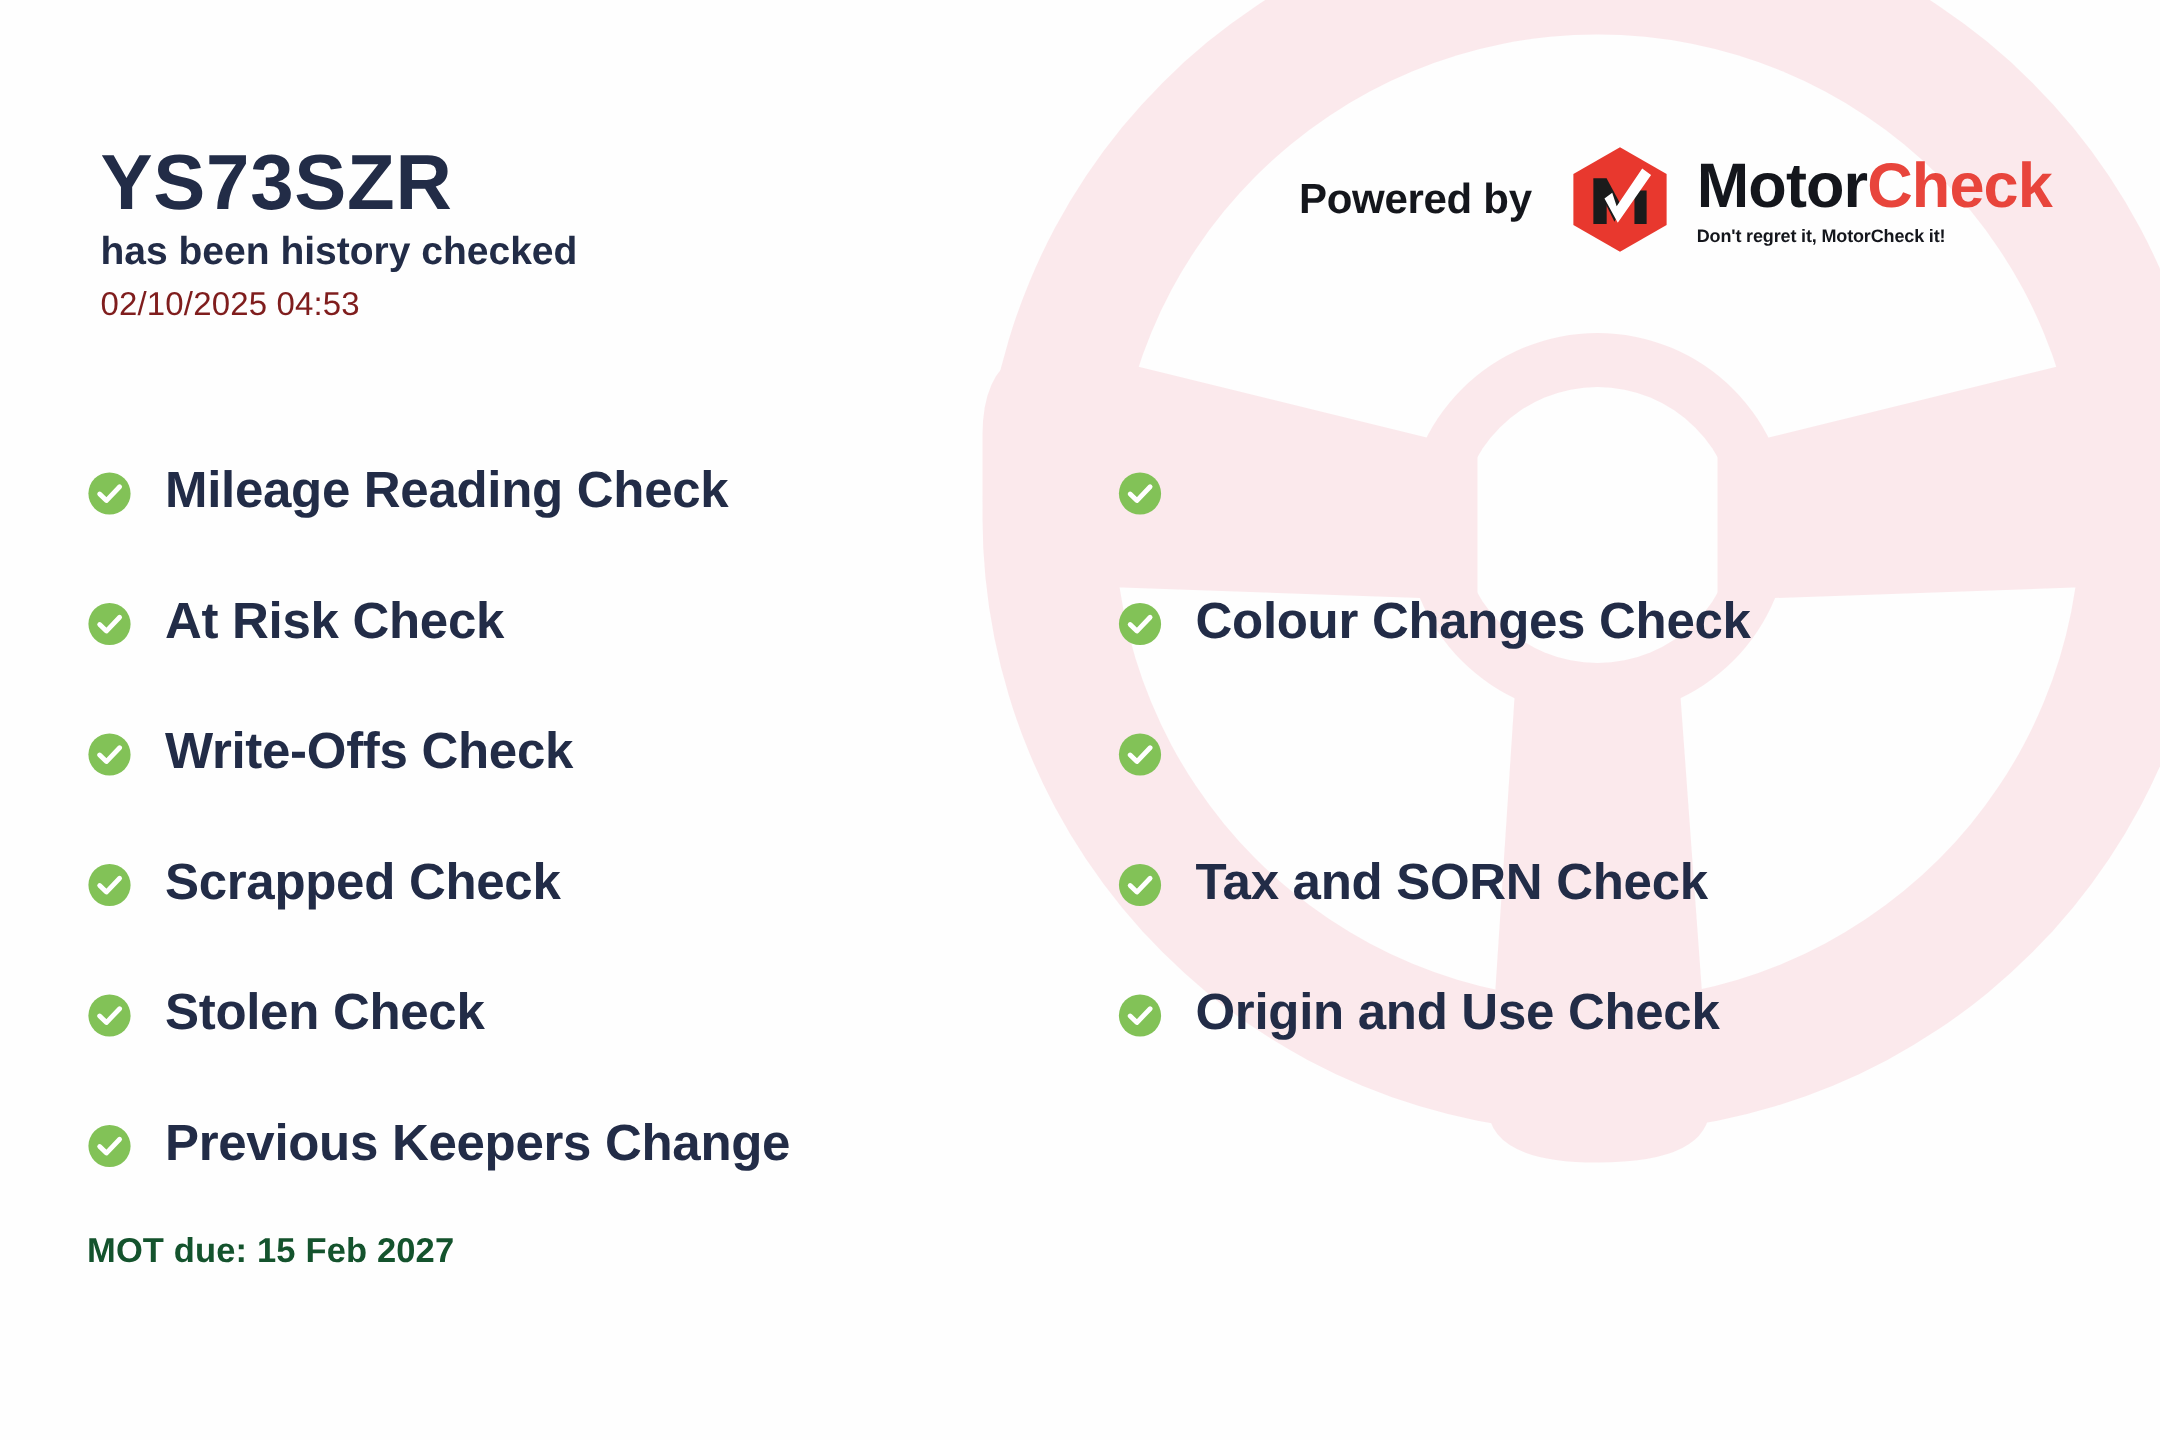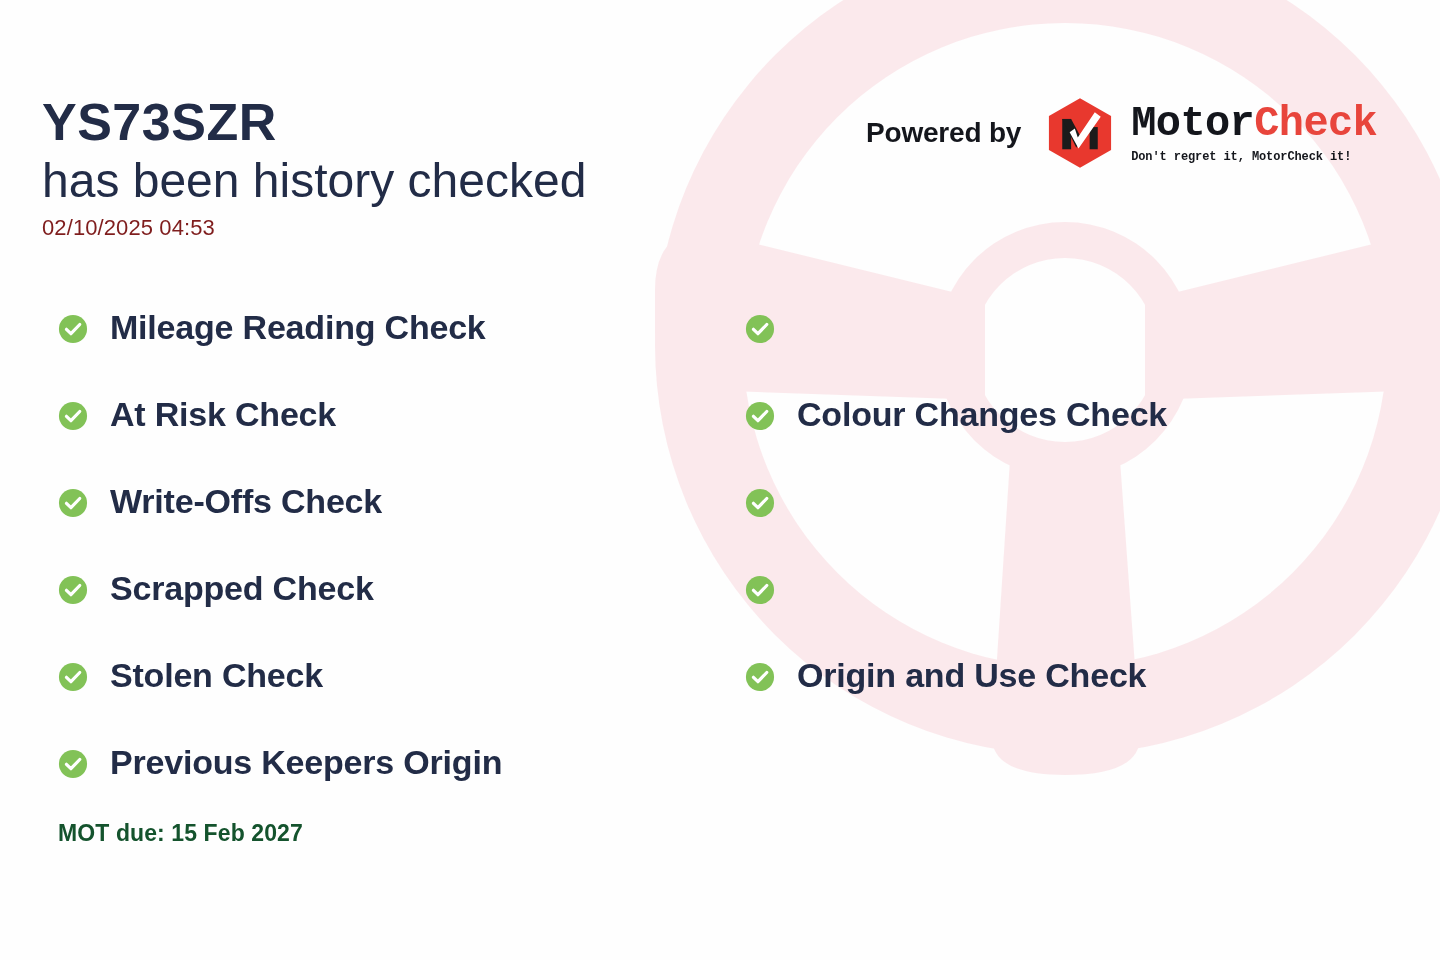--- a/index.html
+++ b/index.html
@@ -31,36 +31,36 @@
     top: 0;
     width: 1440px;
     height: 960px;
     z-index: 0;
     pointer-events: none;
   }
 
   
   .header {
     position: absolute;
-    left: 42px;
+    left: 67px;
     top: 96px;
     z-index: 5;
   }
   .reg-plate {
     font-size: 52px;
     font-weight: bold;
     letter-spacing: 0.5px;
     color: #222c47;
     line-height: 1.02;
     margin: 0;
     white-space: nowrap;
   }
   .headline {
-    font-size: 48px;
-    font-weight: normal;
+    font-size: 26px;
+    font-weight: bold;
     color: #222c47;
     line-height: 1.15;
     margin: 4px 0 0 0;
     white-space: nowrap;
     text-align: right;
   }
   .timestamp {
     font-size: 22px;
     font-weight: normal;
     color: #7f1d1d;
@@ -89,21 +89,20 @@
   .brand-mark {
     width: 74px;
     height: 74px;
     flex: none;
     margin-right: 14px;
   }
   .wordmark-wrap {
     display: flex;
     flex-direction: column;
     justify-content: center;
-    font-family: Liberation Mono, monospace;
   }
   .wordmark {
     font-size: 42px;
     font-weight: bold;
     line-height: 1;
     white-space: nowrap;
     letter-spacing: -0.6px;
   }
   .wordmark .w-motor { color: #14161c; }
   .wordmark .w-check { color: #e8453c; }
@@ -252,21 +251,21 @@
             <circle cx="16" cy="16" r="15" fill="#82c257"></circle>
             <path d="M9 16.3 L13.8 21 L23.2 11.2" stroke="#ffffff" stroke-width="3.4" fill="none" stroke-linecap="round" stroke-linejoin="round"></path>
           </svg>
         <span class="check-label">Stolen Check</span>
       </div>
       <div class="check-item">
         <svg class="check-icon" viewBox="0 0 32 32" xmlns="http://www.w3.org/2000/svg" aria-hidden="true">
             <circle cx="16" cy="16" r="15" fill="#82c257"></circle>
             <path d="M9 16.3 L13.8 21 L23.2 11.2" stroke="#ffffff" stroke-width="3.4" fill="none" stroke-linecap="round" stroke-linejoin="round"></path>
           </svg>
-        <span class="check-label">Previous Keepers Origin</span>
+        <span class="check-label">Previous Keepers Change</span>
       </div>
     </div>
 
     <div class="check-col col-right">
       <div class="check-item">
         <svg class="check-icon" viewBox="0 0 32 32" xmlns="http://www.w3.org/2000/svg" aria-hidden="true">
             <circle cx="16" cy="16" r="15" fill="#82c257"></circle>
             <path d="M9 16.3 L13.8 21 L23.2 11.2" stroke="#ffffff" stroke-width="3.4" fill="none" stroke-linecap="round" stroke-linejoin="round"></path>
           </svg>
       </div>
@@ -281,20 +280,21 @@
         <svg class="check-icon" viewBox="0 0 32 32" xmlns="http://www.w3.org/2000/svg" aria-hidden="true">
             <circle cx="16" cy="16" r="15" fill="#82c257"></circle>
             <path d="M9 16.3 L13.8 21 L23.2 11.2" stroke="#ffffff" stroke-width="3.4" fill="none" stroke-linecap="round" stroke-linejoin="round"></path>
           </svg>
       </div>
       <div class="check-item">
         <svg class="check-icon" viewBox="0 0 32 32" xmlns="http://www.w3.org/2000/svg" aria-hidden="true">
             <circle cx="16" cy="16" r="15" fill="#82c257"></circle>
             <path d="M9 16.3 L13.8 21 L23.2 11.2" stroke="#ffffff" stroke-width="3.4" fill="none" stroke-linecap="round" stroke-linejoin="round"></path>
           </svg>
+        <span class="check-label">Tax and SORN Check</span>
       </div>
       <div class="check-item">
         <svg class="check-icon" viewBox="0 0 32 32" xmlns="http://www.w3.org/2000/svg" aria-hidden="true">
             <circle cx="16" cy="16" r="15" fill="#82c257"></circle>
             <path d="M9 16.3 L13.8 21 L23.2 11.2" stroke="#ffffff" stroke-width="3.4" fill="none" stroke-linecap="round" stroke-linejoin="round"></path>
           </svg>
         <span class="check-label">Origin and Use Check</span>
       </div>
     </div>
 

